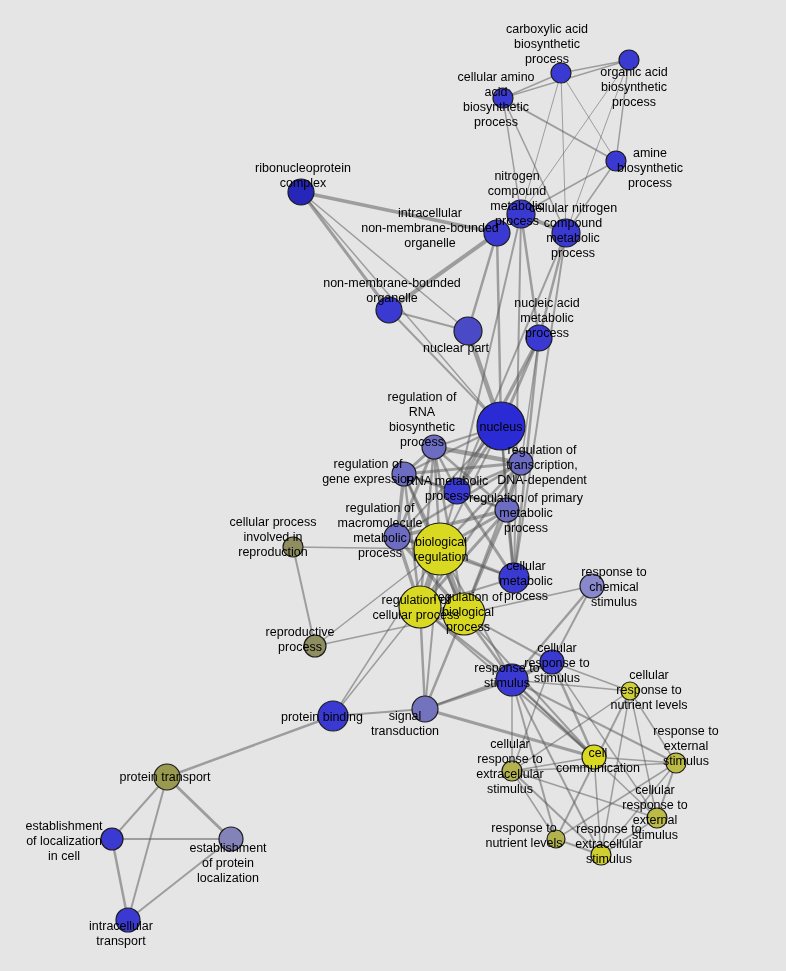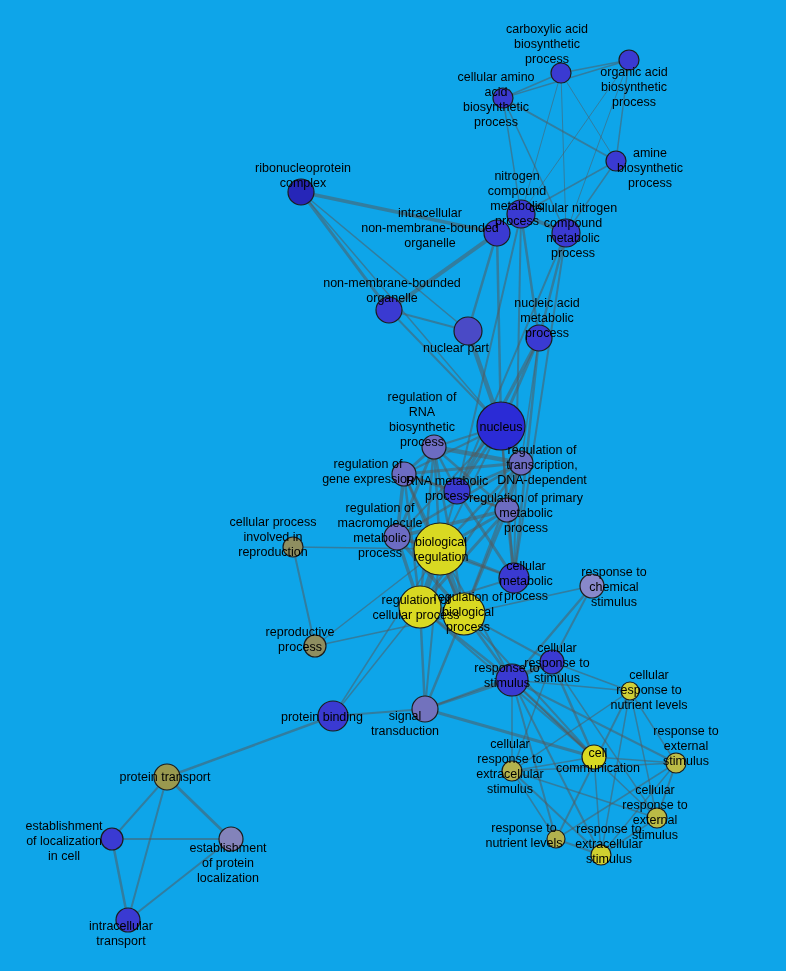--- a/index.html
+++ b/index.html
@@ -5,21 +5,21 @@
   html, body {
     margin: 0;
     padding: 0;
     background: #ffffff;
     font-family: "Liberation Sans", sans-serif;
   }
   .canvas {
     position: relative;
     width: 786px;
     height: 971px;
-    background: #0ea5e9;
+    background: #e5e5e5;
     overflow: hidden;
   }
   svg { display: block; }
   svg text {
     font-family: "Liberation Sans", sans-serif;
     font-size: 12.5px;
     fill: #000000;
   }
   .edge { stroke-linecap: round; }
   .node { cursor: pointer; }

